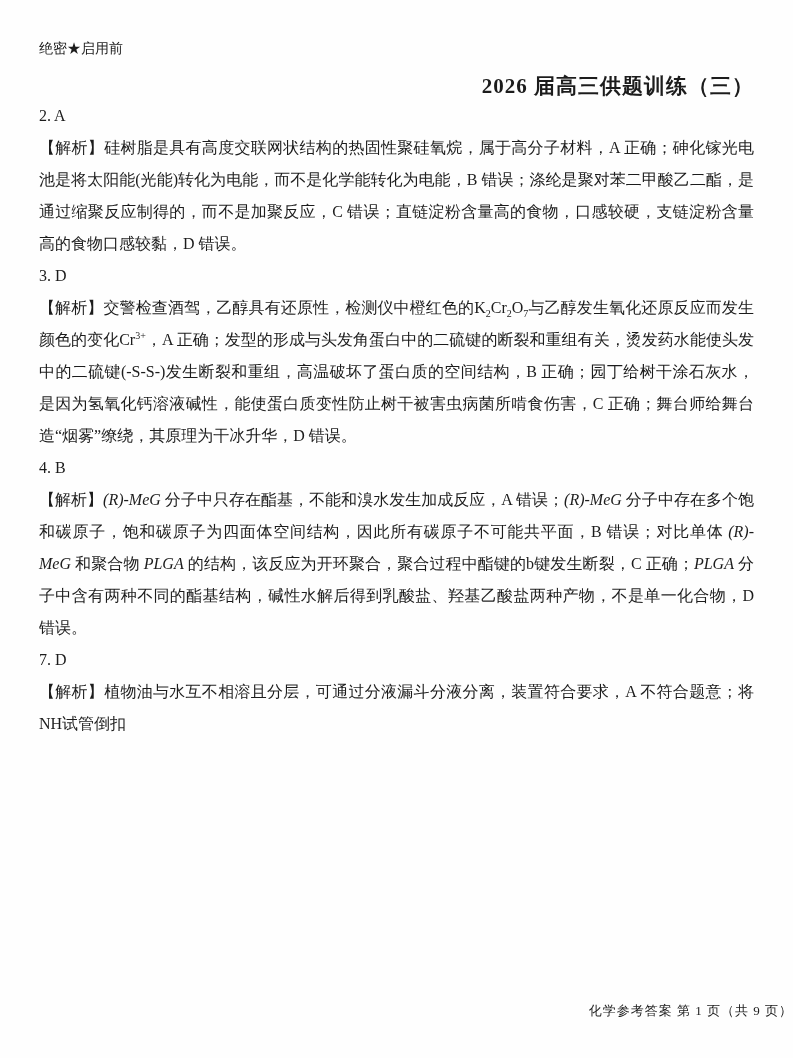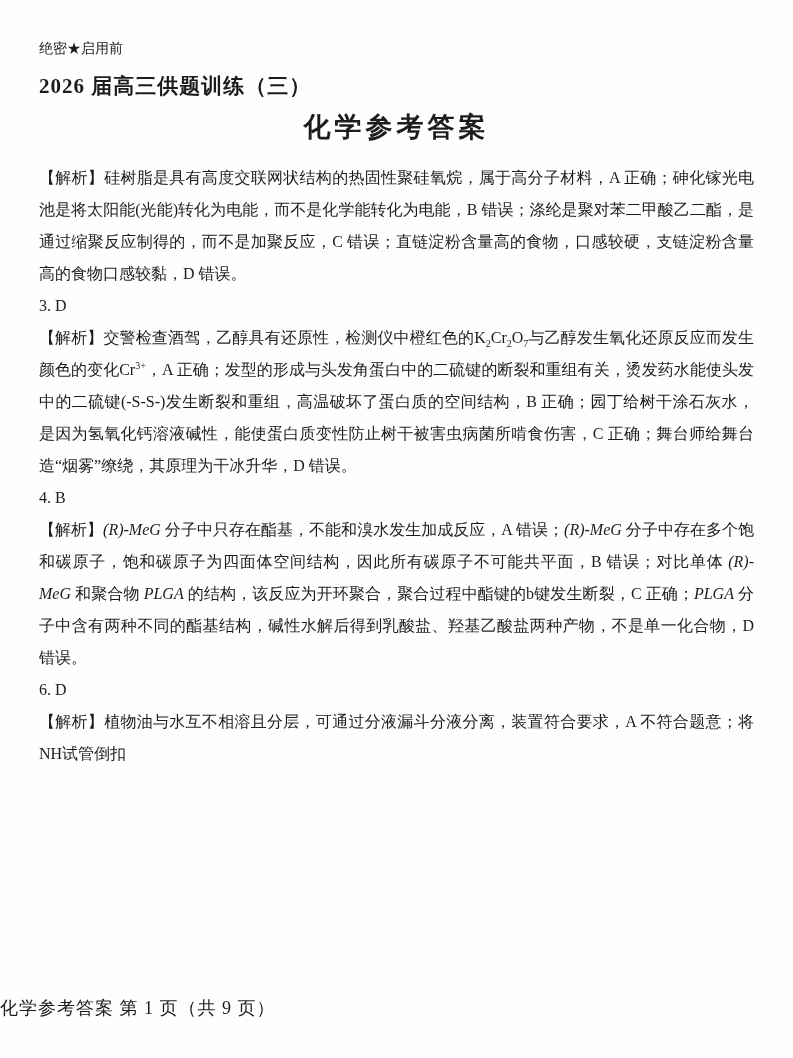--- a/index.html
+++ b/index.html
@@ -16,21 +16,21 @@
     background: #fefefe;
     color: #1c1c1c;
     font-family: "Liberation Serif", "DejaVu Serif", serif;
     overflow: hidden;
   }
   .classification {
     font-size: 14px;
     line-height: 18px;
   }
   .title {
-    text-align: left;
+    text-align: right;
     font-size: 21px;
     font-weight: bold;
     margin: 14px 0 0 0;
     letter-spacing: 1px;
   }
   .subtitle {
     text-align: center;
     font-size: 27px;
     font-weight: bold;
     margin: 9px 0 17px 0;
@@ -56,54 +56,54 @@
   }
   .analysis i {
     font-style: italic;
     font-family: Liberation Serif, serif;
   }
   .footer {
     position: absolute;
     left: 0;
     right: 0;
     bottom: 38px;
-    text-align: left;
-    font-size: 18px;
+    text-align: right;
+    font-size: 13px;
     letter-spacing: 1px;
   }
 </style>
 </head>
 <body>
 
 <div class="page">
   <div class="classification">绝密★启用前</div>
 
   <h1 class="title">2026 届高三供题训练（三）</h1>
 
-  <h2 class="subtitle">化学参考答案</h2>
 
   <div class="sections">
 
   <div class="section">
+    <p class="answer-line">2. A</p>
     <p class="analysis">【解析】硅树脂是具有高度交联网状结构的热固性聚硅氧烷，属于高分子材料，A 正确；砷化镓光电池是将太阳能(光能)转化为电能，而不是化学能转化为电能，B 错误；涤纶是聚对苯二甲酸乙二酯，是通过缩聚反应制得的，而不是加聚反应，C 错误；直链淀粉含量高的食物，口感较硬，支链淀粉含量高的食物口感较黏，D 错误。</p>
   </div>
 
   <div class="section">
     <p class="answer-line">3. D</p>
     <p class="analysis">【解析】交警检查酒驾，乙醇具有还原性，检测仪中橙红色的K<sub>2</sub>Cr<sub>2</sub>O<sub>7</sub>与乙醇发生氧化还原反应而发生颜色的变化Cr<sup>3+</sup>，A 正确；发型的形成与头发角蛋白中的二硫键的断裂和重组有关，烫发药水能使头发中的二硫键(-S-S-)发生断裂和重组，高温破坏了蛋白质的空间结构，B 正确；园丁给树干涂石灰水，是因为氢氧化钙溶液碱性，能使蛋白质变性防止树干被害虫病菌所啃食伤害，C 正确；舞台师给舞台造“烟雾”缭绕，其原理为干冰升华，D 错误。</p>
   </div>
 
   <div class="section">
     <p class="answer-line">4. B</p>
   </div>
 
   <div class="section">
     <p class="analysis">【解析】<i>(R)-MeG</i> 分子中只存在酯基，不能和溴水发生加成反应，A 错误；<i>(R)-MeG</i> 分子中存在多个饱和碳原子，饱和碳原子为四面体空间结构，因此所有碳原子不可能共平面，B 错误；对比单体 <i>(R)-MeG</i> 和聚合物 <i>PLGA</i> 的结构，该反应为开环聚合，聚合过程中酯键的b键发生断裂，C 正确；<i>PLGA</i> 分子中含有两种不同的酯基结构，碱性水解后得到乳酸盐、羟基乙酸盐两种产物，不是单一化合物，D 错误。</p>
   </div>
 
   <div class="section">
-    <p class="answer-line">6. D</p>
+    <p class="answer-line">7. D</p>
     <p class="analysis">【解析】植物油与水互不相溶且分层，可通过分液漏斗分液分离，装置符合要求，A 不符合题意；将NH试管倒扣</p>
   </div>
 </div>
 
   <div class="footer">化学参考答案 第 1 页（共 9 页）</div>
 </div>
 
 </body></html>

